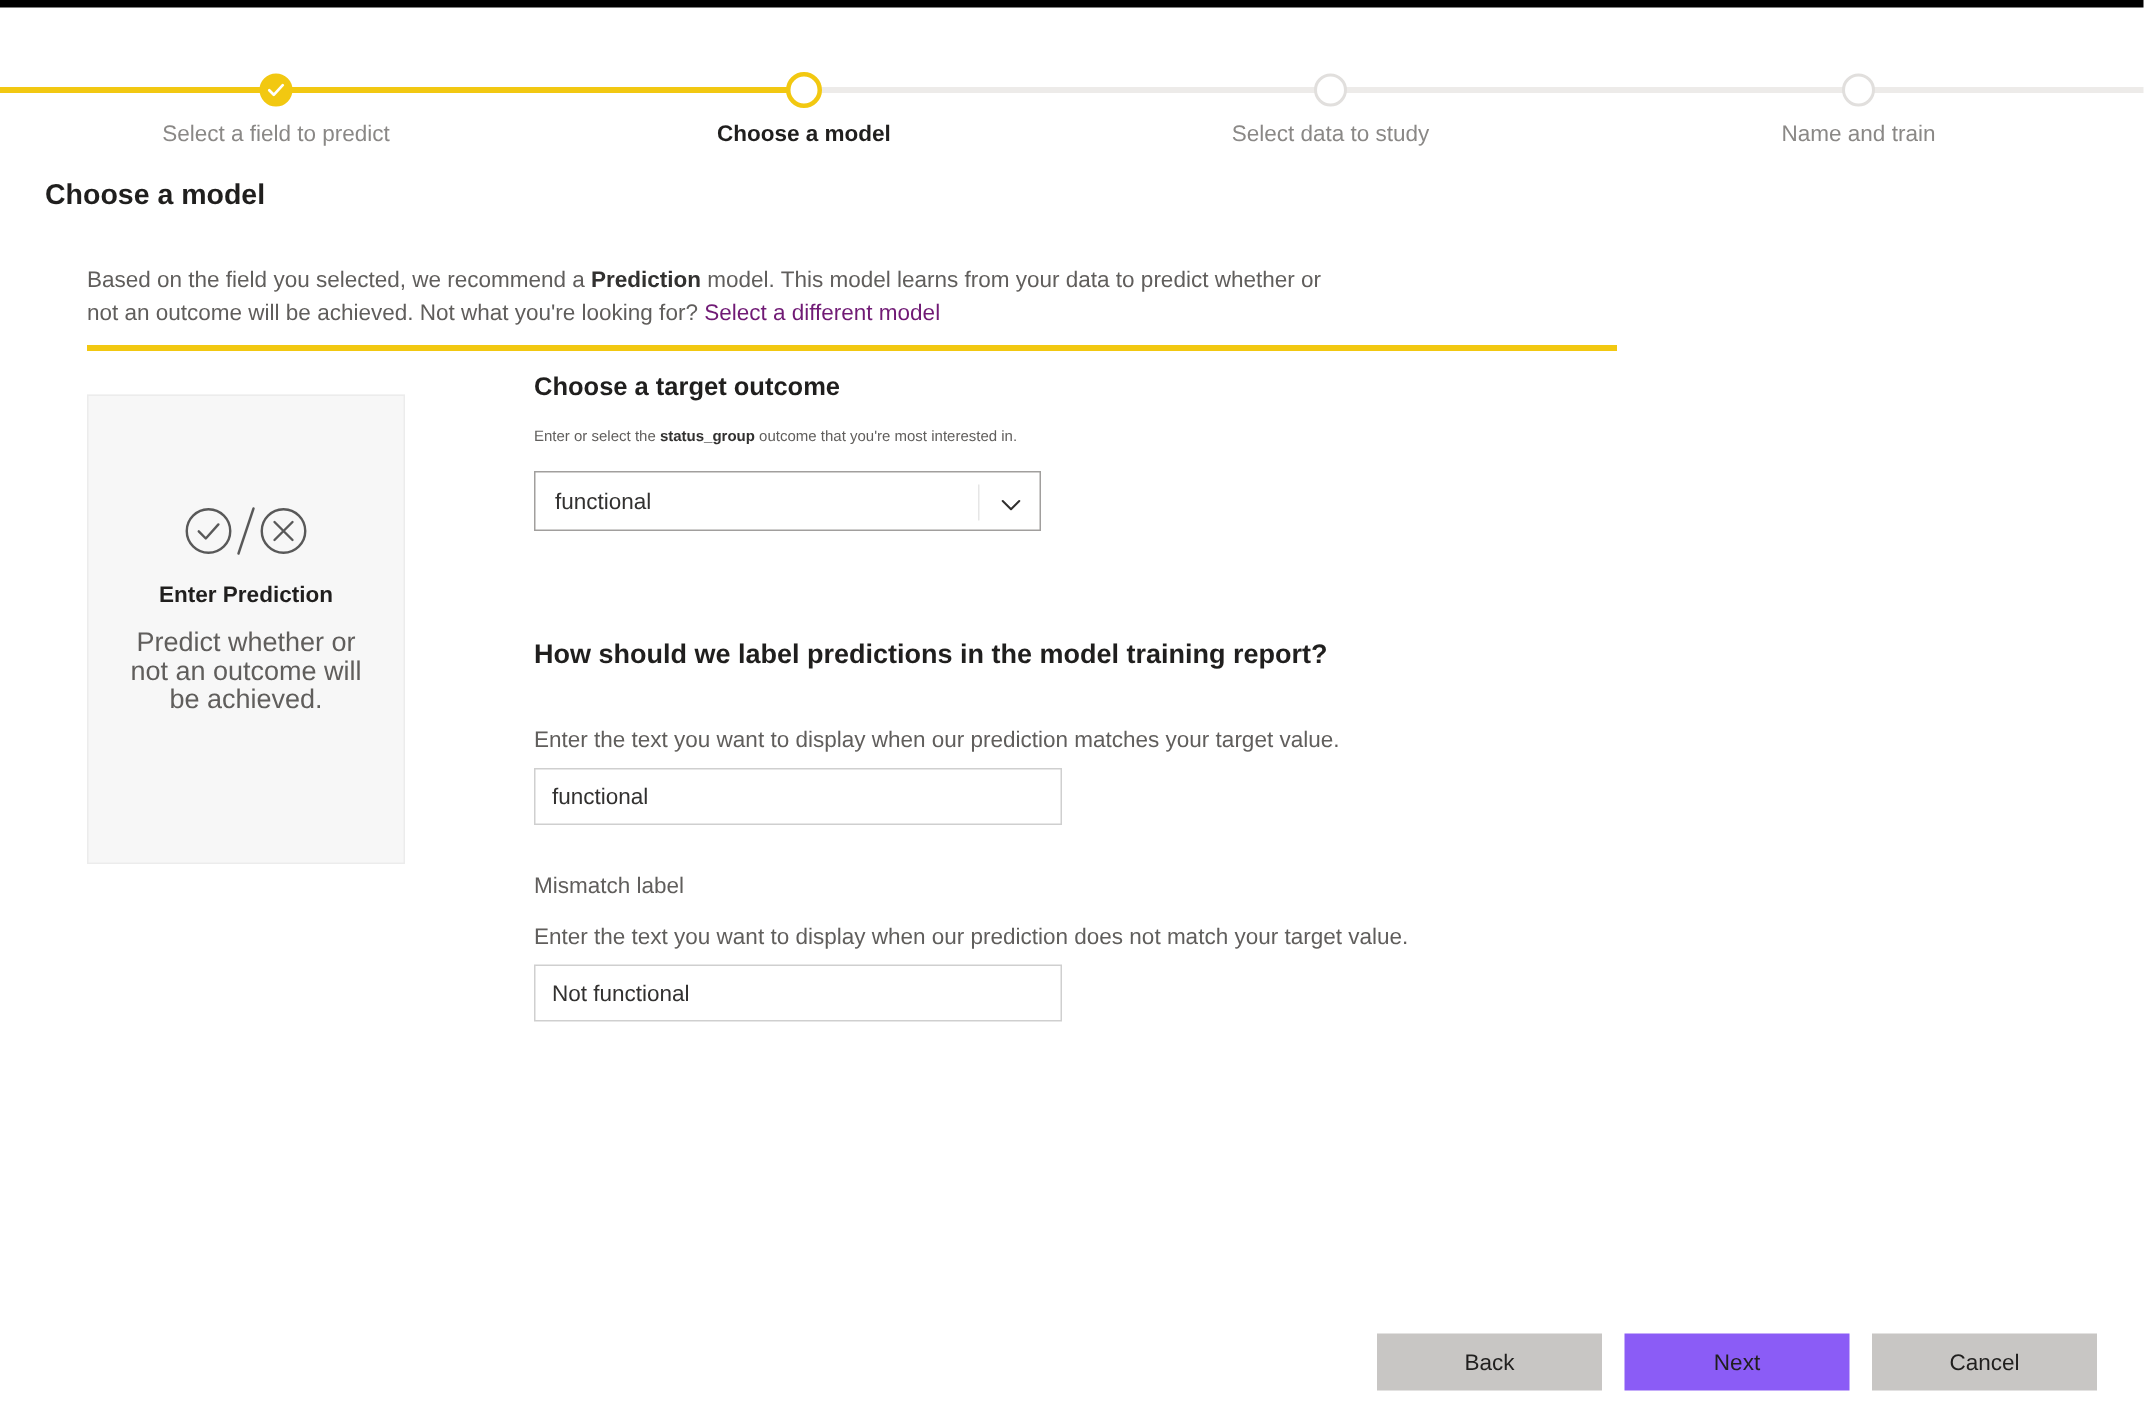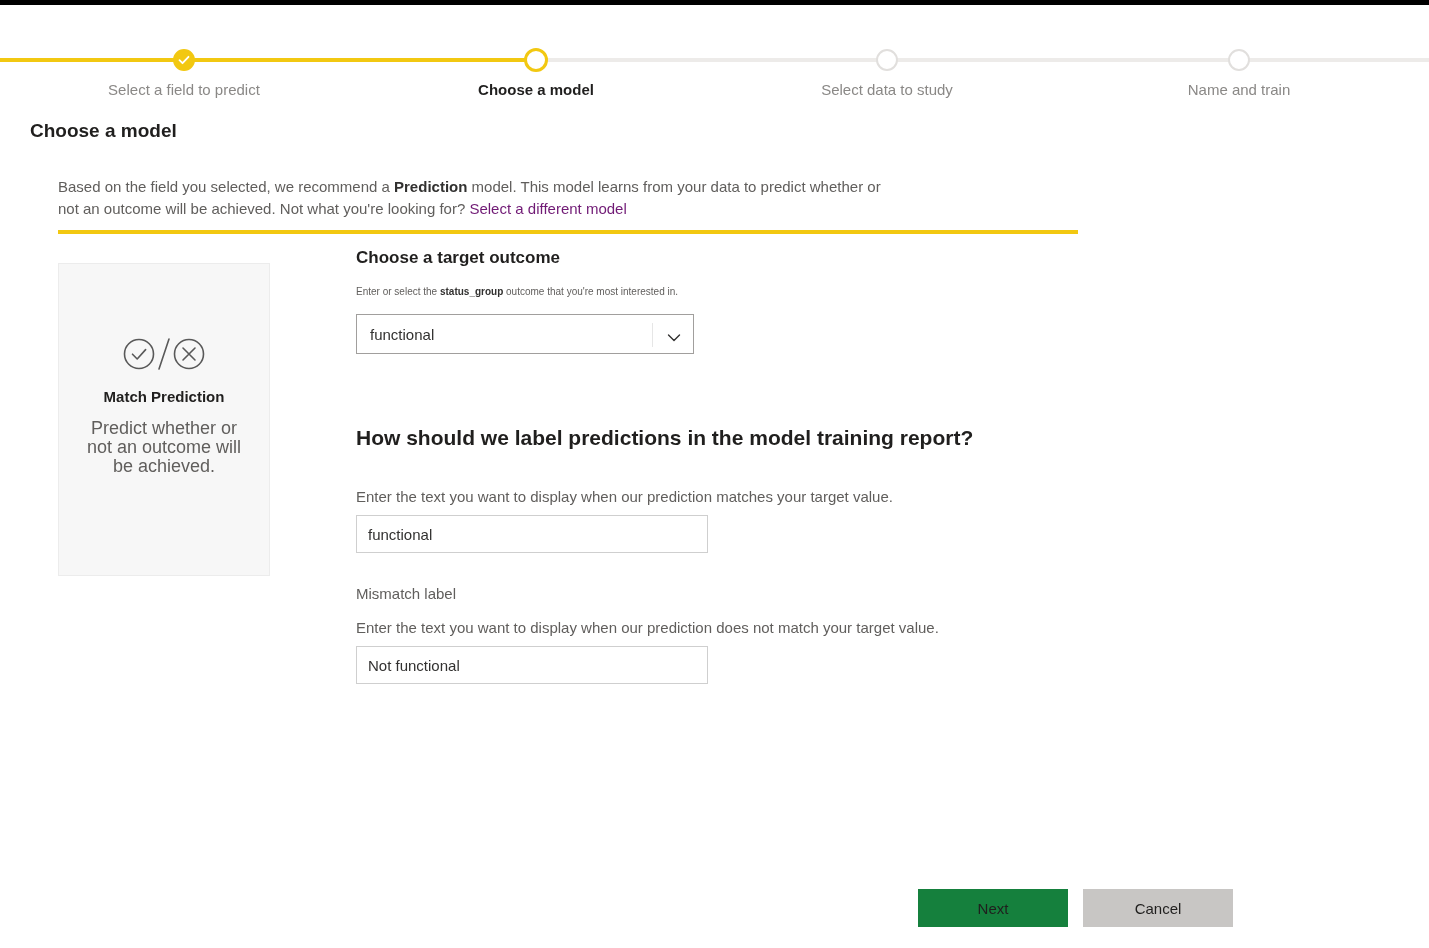--- a/index.html
+++ b/index.html
@@ -208,21 +208,21 @@
   }
   .combo-chevron {
     position: absolute;
     right: 12px;
     top: 50%;
     margin-top: -5px;
   }
 
   .q-title {
     margin-top: 72px;
-    font-size: 21px;
+    font-size: 18px;
     font-weight: 600;
     color: #201f1e;
   }
 
   .field-block { margin-top: 38px; }
   .field-label {
     font-size: 15px;
     color: #605e5c;
   }
   .field-help {
@@ -258,21 +258,21 @@
     border: none;
     font-family: "Liberation Sans", sans-serif;
     font-size: 15px;
     color: #201f1e;
     background: #c8c6c4;
     cursor: pointer;
     display: flex;
     align-items: center;
     justify-content: center;
   }
-  .btn.primary { background: #15803d; }
+  .btn.primary { background: #8b5cf6; }
 </style>
 </head>
 <body>
 
 <div class="topbar"></div>
 
 <div class="stepper">
   <div class="step-track"></div>
   <div class="step-track-done"></div>
 
@@ -311,21 +311,21 @@
 <div class="model-card">
   <div class="model-card-icon">
     <svg width="84" height="36" viewBox="0 0 84 36">
       <circle cx="17" cy="18" r="14.5" fill="none" stroke="#595959" stroke-width="1.6"></circle>
       <path d="M10.5 18.2 L15.2 23 L23.6 13.6" fill="none" stroke="#595959" stroke-width="1.6" stroke-linecap="round" stroke-linejoin="round"></path>
       <path d="M37 33 L47 3" fill="none" stroke="#595959" stroke-width="1.6" stroke-linecap="round"></path>
       <circle cx="67" cy="18" r="14.5" fill="none" stroke="#595959" stroke-width="1.6"></circle>
       <path d="M61 12 L73 24 M73 12 L61 24" fill="none" stroke="#595959" stroke-width="1.6" stroke-linecap="round"></path>
     </svg>
   </div>
-  <div class="model-card-title">Match Prediction</div>
+  <div class="model-card-title">Enter Prediction</div>
   <div class="model-card-desc">Predict whether or not an outcome will be achieved.</div>
 </div>
 
 <div class="right-col">
 
   <h2 class="section-title">Choose a target outcome</h2>
   <p class="section-sub"><span>Enter or select the </span><b>status_group</b><span> outcome that you're most interested in.</span></p>
 
   <div class="combo">
     <span class="combo-value">functional</span>
@@ -346,15 +346,16 @@
 
   <div class="field-block second">
     <div class="field-label">Mismatch label</div>
     <div class="field-help">Enter the text you want to display when our prediction does not match your target value.</div>
     <div class="text-input">Not functional</div>
   </div>
 
 </div>
 
 <div class="footer">
+  <button class="btn">Back</button>
   <button class="btn primary">Next</button>
   <button class="btn">Cancel</button>
 </div>
 
 </body></html>

